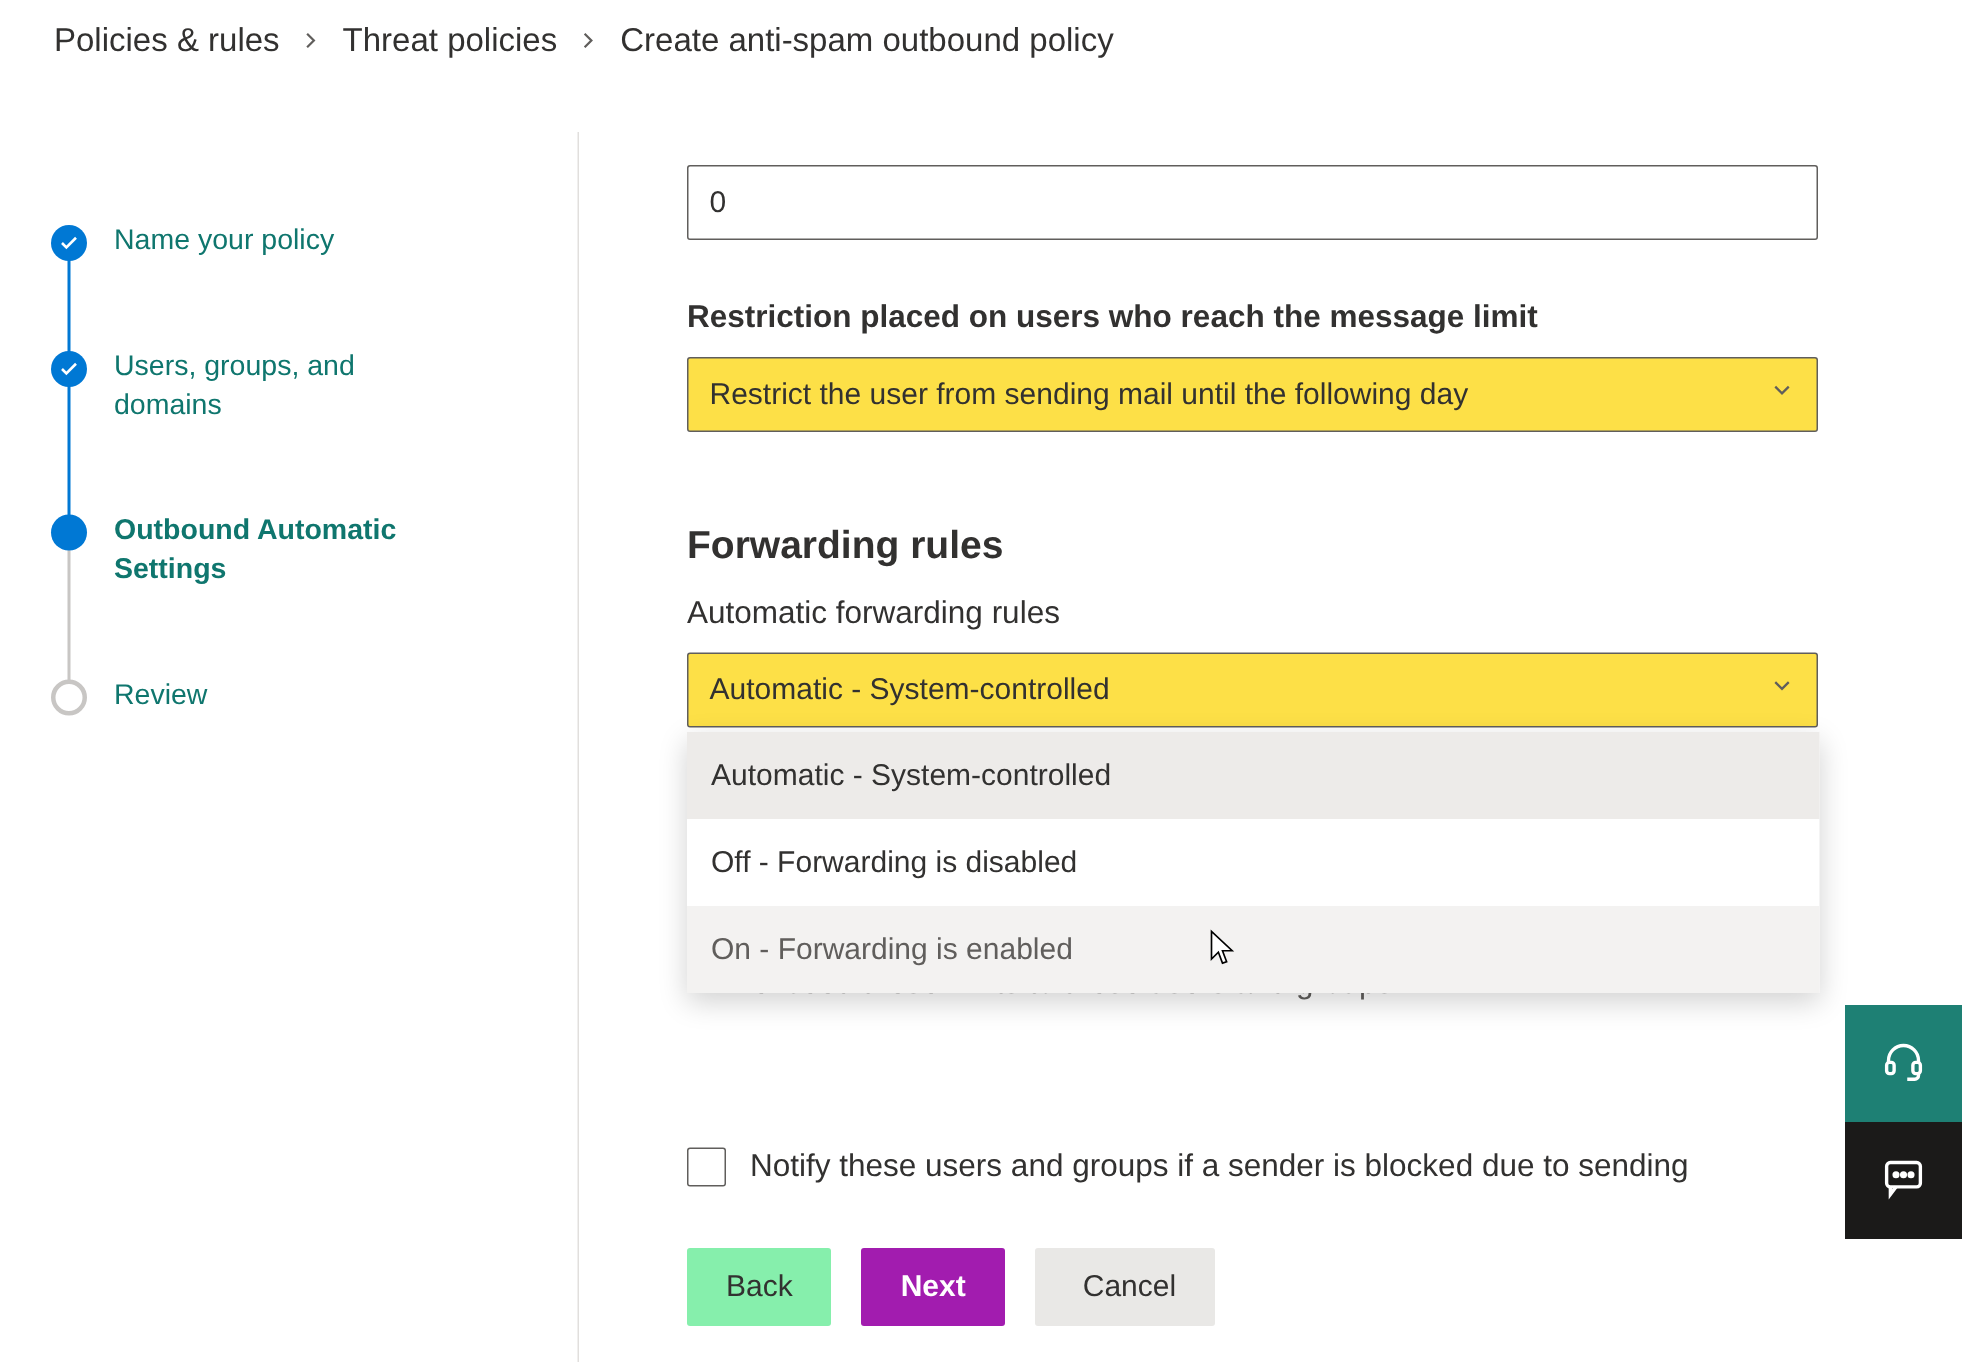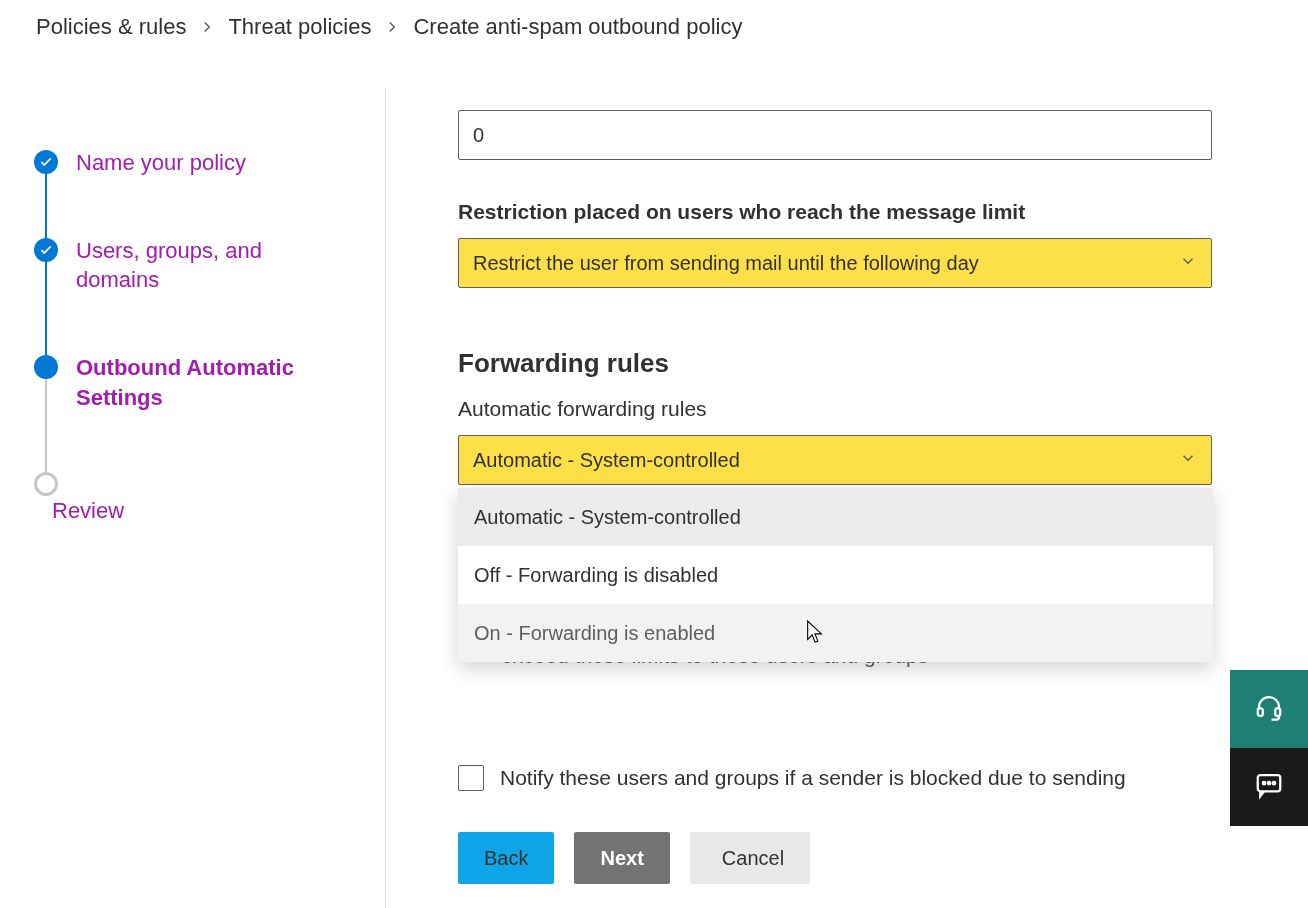--- a/index.html
+++ b/index.html
@@ -45,21 +45,21 @@
     left: 34px;
     top: 60px;
     width: 320px;
   }
   .step {
     display: flex;
     align-items: flex-start;
     position: relative;
     padding-bottom: 58px;
   }
-  .step:last-child { padding-bottom: 0; flex-direction: column; }
+  .step:last-child { padding-bottom: 0; }
   .step-circle {
     width: 24px; height: 24px;
     border-radius: 50%;
     flex-shrink: 0;
     display:flex; align-items:center; justify-content:center;
     position: relative;
     z-index: 2;
     margin-top: 2px;
   }
   .step-circle.completed { background:#0078d4; }
@@ -71,22 +71,22 @@
     left: 11px;
     top: 24px;
     bottom: -4px;
     width: 2px;
     z-index:1;
   }
   .step-connector.blue { background:#0078d4; }
   .step-connector.gray { background:#c8c6c4; }
   .step-label {
     margin-left: 18px;
-    font-size: 22px;
-    color:#a21caf;
+    font-size: 19px;
+    color:#0f766e;
     line-height: 1.35;
     max-width: 230px;
   }
   .step-label.current { font-weight:600; }
   
   .form-pane {
     position:absolute;
     left: 386px;
     right: 0;
     top: 0;
@@ -210,22 +210,22 @@
     height: 52px;
     padding: 0 26px;
     font-size: 20px;
     border:none;
     border-radius:2px;
     cursor:pointer;
     display:flex;
     align-items:center;
     justify-content:center;
   }
-  .btn.secondary { background:#0ea5e9; color:#323130; }
-  .btn.primary { background:#737373; color:#fff; font-weight:600;text-align:right; }
+  .btn.secondary { background:#86efac; color:#323130; }
+  .btn.primary { background:#a21caf; color:#fff; font-weight:600;text-align:right; }
   .btn.cancel { background:#e9e8e6; color:#323130; margin-left:auto;padding-left:32px; }
   .footer-bar .btn + .btn { margin-left: 20px; }
   
   .float-gutter {
     position:absolute;
     right:0;
     top: 582px;
     width: 78px;
     display:flex;
     flex-direction:column;

